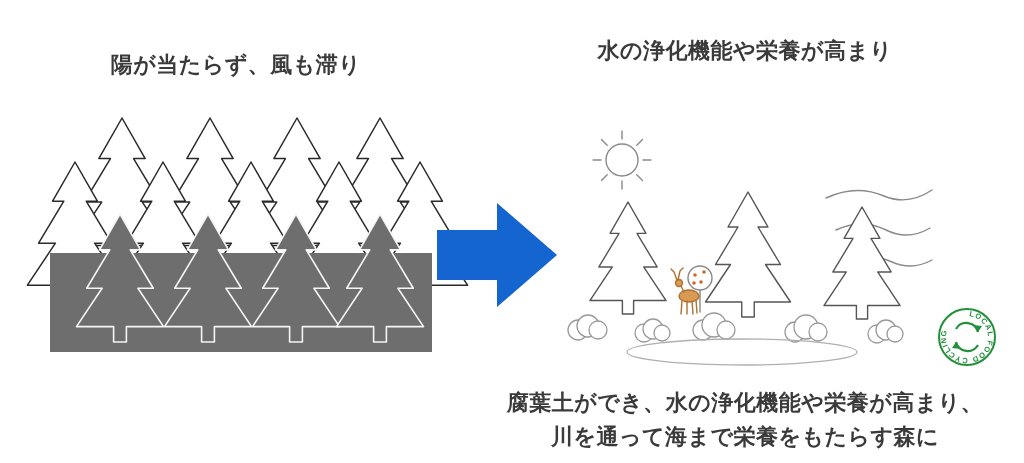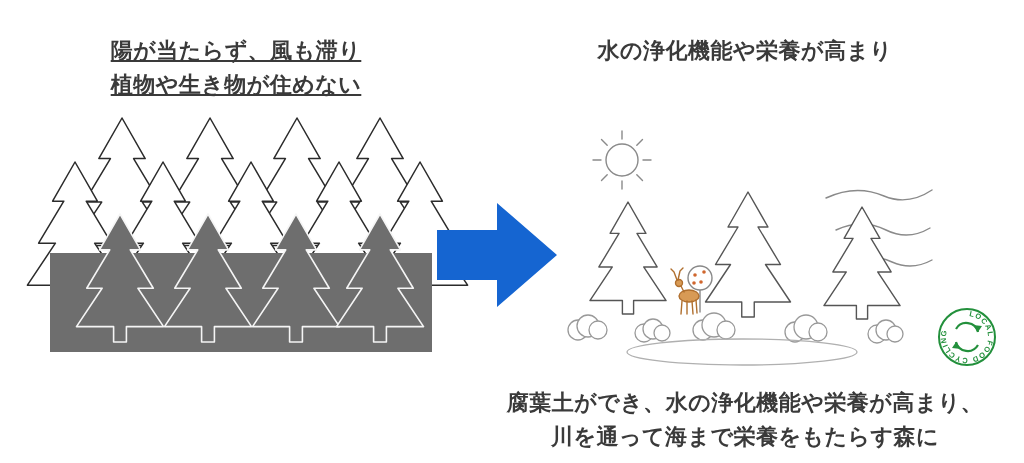--- a/index.html
+++ b/index.html
@@ -130,23 +130,22 @@
       <text font-size="7.5" font-weight="bold" letter-spacing="1" fill="#23903c">
         <textPath href="#badgePath" startOffset="2">LOCAL FOOD CYCLING</textPath>
       </text>
       <path d="M 956 329 A 12 12 0 0 1 978 332" fill="none" stroke-width="2.2" stroke="#23903c"></path>
       <polygon points="978,332 982,326 973,325" fill="#23903c"></polygon>
       <path d="M 978 345 A 12 12 0 0 1 956 342" fill="none" stroke-width="2.2" stroke="#23903c"></path>
       <polygon points="956,342 952,348 961,349" fill="#23903c"></polygon>
     </g>
   </svg>
 
-  <div class="caption" style="left:36px;top:34px;width:400px;text-decoration:underline;">
+  <div class="caption" style="left:36px;top:48px;width:400px;">
     <div>陽が当たらず、風も滞り</div>
-    <div>植物や生き物が住めない</div>
   </div>
 
   <div class="caption" style="left:535px;top:34px;width:420px;">
     <div>水の浄化機能や栄養が高まり</div>
   </div>
 
   <div class="caption" style="left:455px;top:386px;width:580px;">
     <div>腐葉土ができ、水の浄化機能や栄養が高まり、</div>
     <div>川を通って海まで栄養をもたらす森に</div>
   </div>

